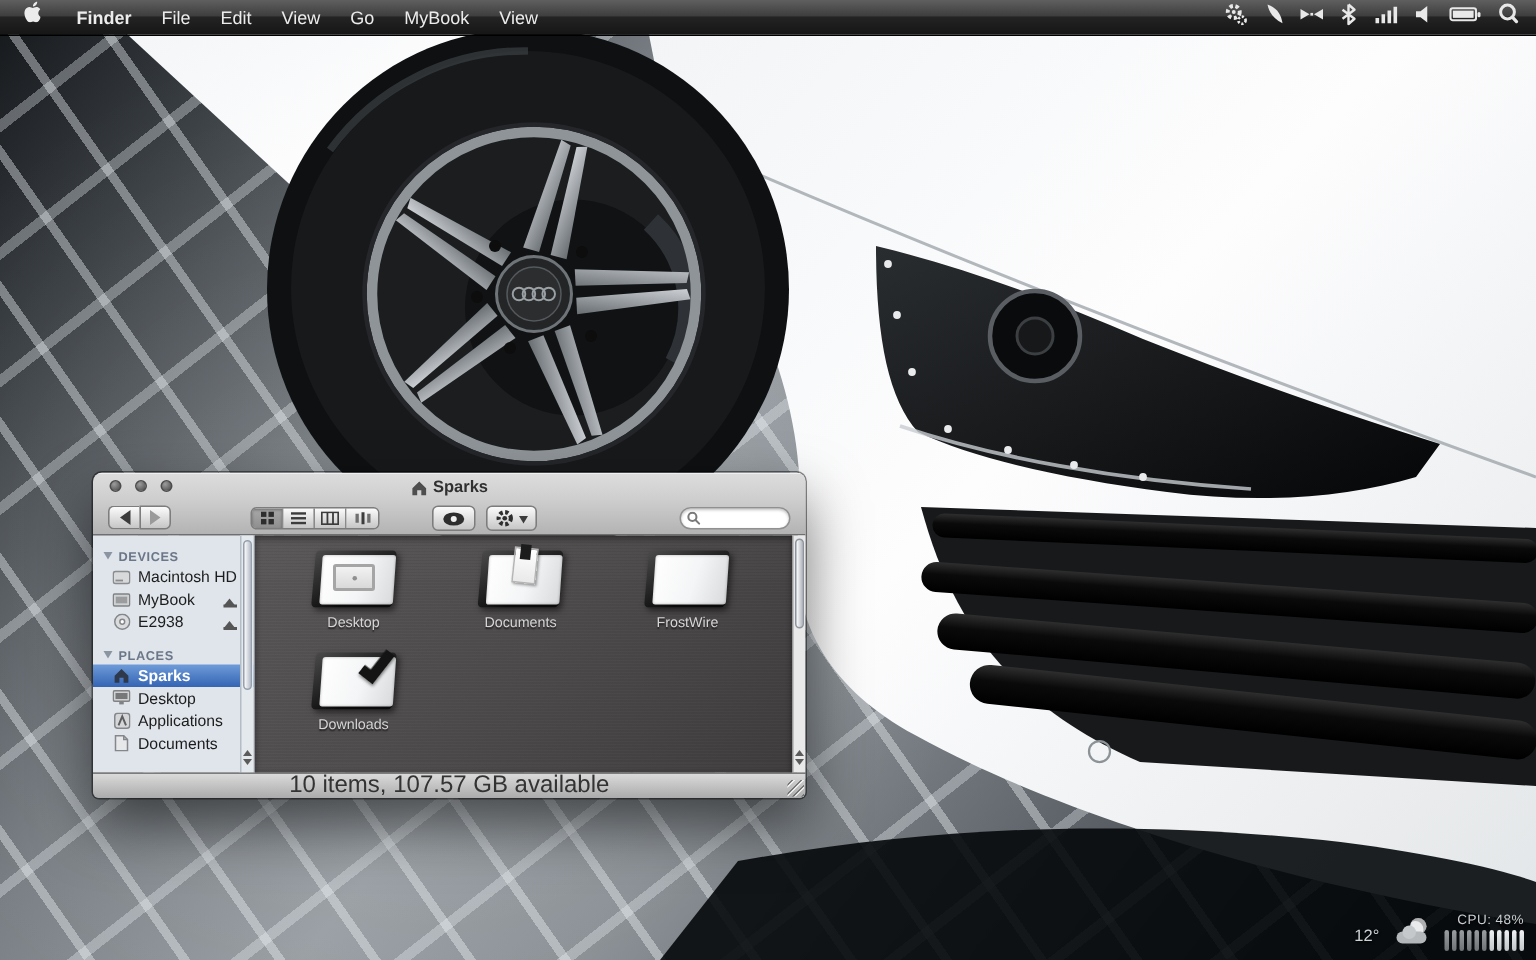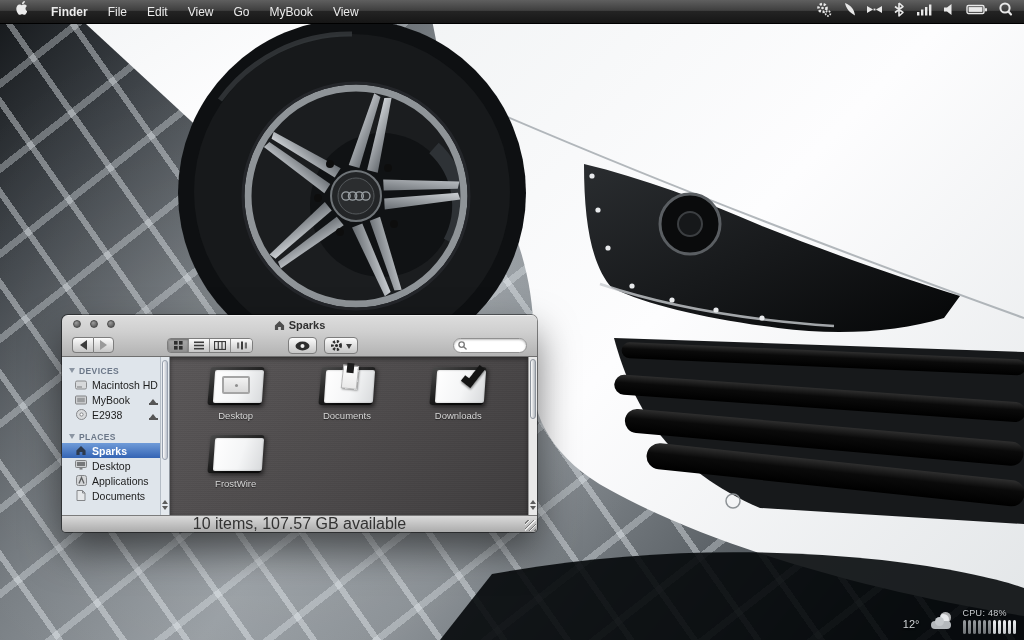--- a/index.html
+++ b/index.html
@@ -133,21 +133,21 @@
     background:repeating-linear-gradient(135deg, transparent 0 2px, rgba(90,90,90,.7) 2px 3px, rgba(255,255,255,.7) 3px 4px); }
 
   
   .widgets { position:absolute; right:8px; bottom:6px; display:flex; align-items:flex-end; gap:10px; z-index:20; }
   .weather { display:flex; align-items:flex-end; gap:11px; color:#cfd3d6; font-size:11px; text-shadow:0 1px 2px #000; padding-bottom:4px; }
   .mooncloud { position:relative; width:22px; height:18px; }
   .moon { position:absolute; right:2px; top:0; width:11px; height:11px; border-radius:50%;
     background:radial-gradient(circle at 70% 30%, #e8eaec 55%, #b9bdc1); box-shadow:inset -2px 2px 0 rgba(0,0,0,.25); }
   .cloud { position:absolute; left:0; bottom:1px; width:20px; height:8px; border-radius:5px; background:#b4b8bb; }
   .cloud:after { content:""; position:absolute; left:4px; top:-4px; width:9px; height:9px; border-radius:50%; background:#c4c8cb; }
-  .cpu { display:flex; flex-direction:column; align-items:flex-start; gap:2px; }
+  .cpu { display:flex; flex-direction:column; align-items:flex-end; gap:2px; }
   .cpu .cpulabel { font-size:9px; color:#c9cdd0; text-shadow:0 1px 2px #000; letter-spacing:.3px; }
   .cpubars { display:flex; gap:1.5px; align-items:flex-end; }
   .cpubar { width:3.5px; height:14px; border-radius:2px; background:linear-gradient(#9a9ea1,#6f7376); }
   .cpubar.hot { background:linear-gradient(#f0f2f4,#c2c6c9); }
 </style>
 </head>
 <body>
 
 <div class="desktop">
 
@@ -502,30 +502,30 @@
                 <span class="f-front"></span>
                 <span class="emb-note"></span>
                 <span class="emb-clip"></span>
             </span>
             <span class="flabel">Documents</span>
           </div>
           <div class="fitem">
             <span class="ficon">
               <span class="f-back"></span>
                 <span class="f-front"></span>
-                <span class="emb-check"></span>
-            </span>
-            <span class="flabel">Downloads</span>
+            </span>
+            <span class="flabel">FrostWire</span>
           </div>
           <div class="fitem">
             <span class="ficon">
               <span class="f-back"></span>
                 <span class="f-front"></span>
-            </span>
-            <span class="flabel">FrostWire</span>
+                <span class="emb-check"></span>
+            </span>
+            <span class="flabel">Downloads</span>
           </div>
         </div>
       </div>
 
       <div class="ct-scroll">
         <span class="ct-thumb"></span>
         <span class="sb-arrows">
           <span class="arr-up"></span>
           <span class="arr-dn"></span>
         </span>

